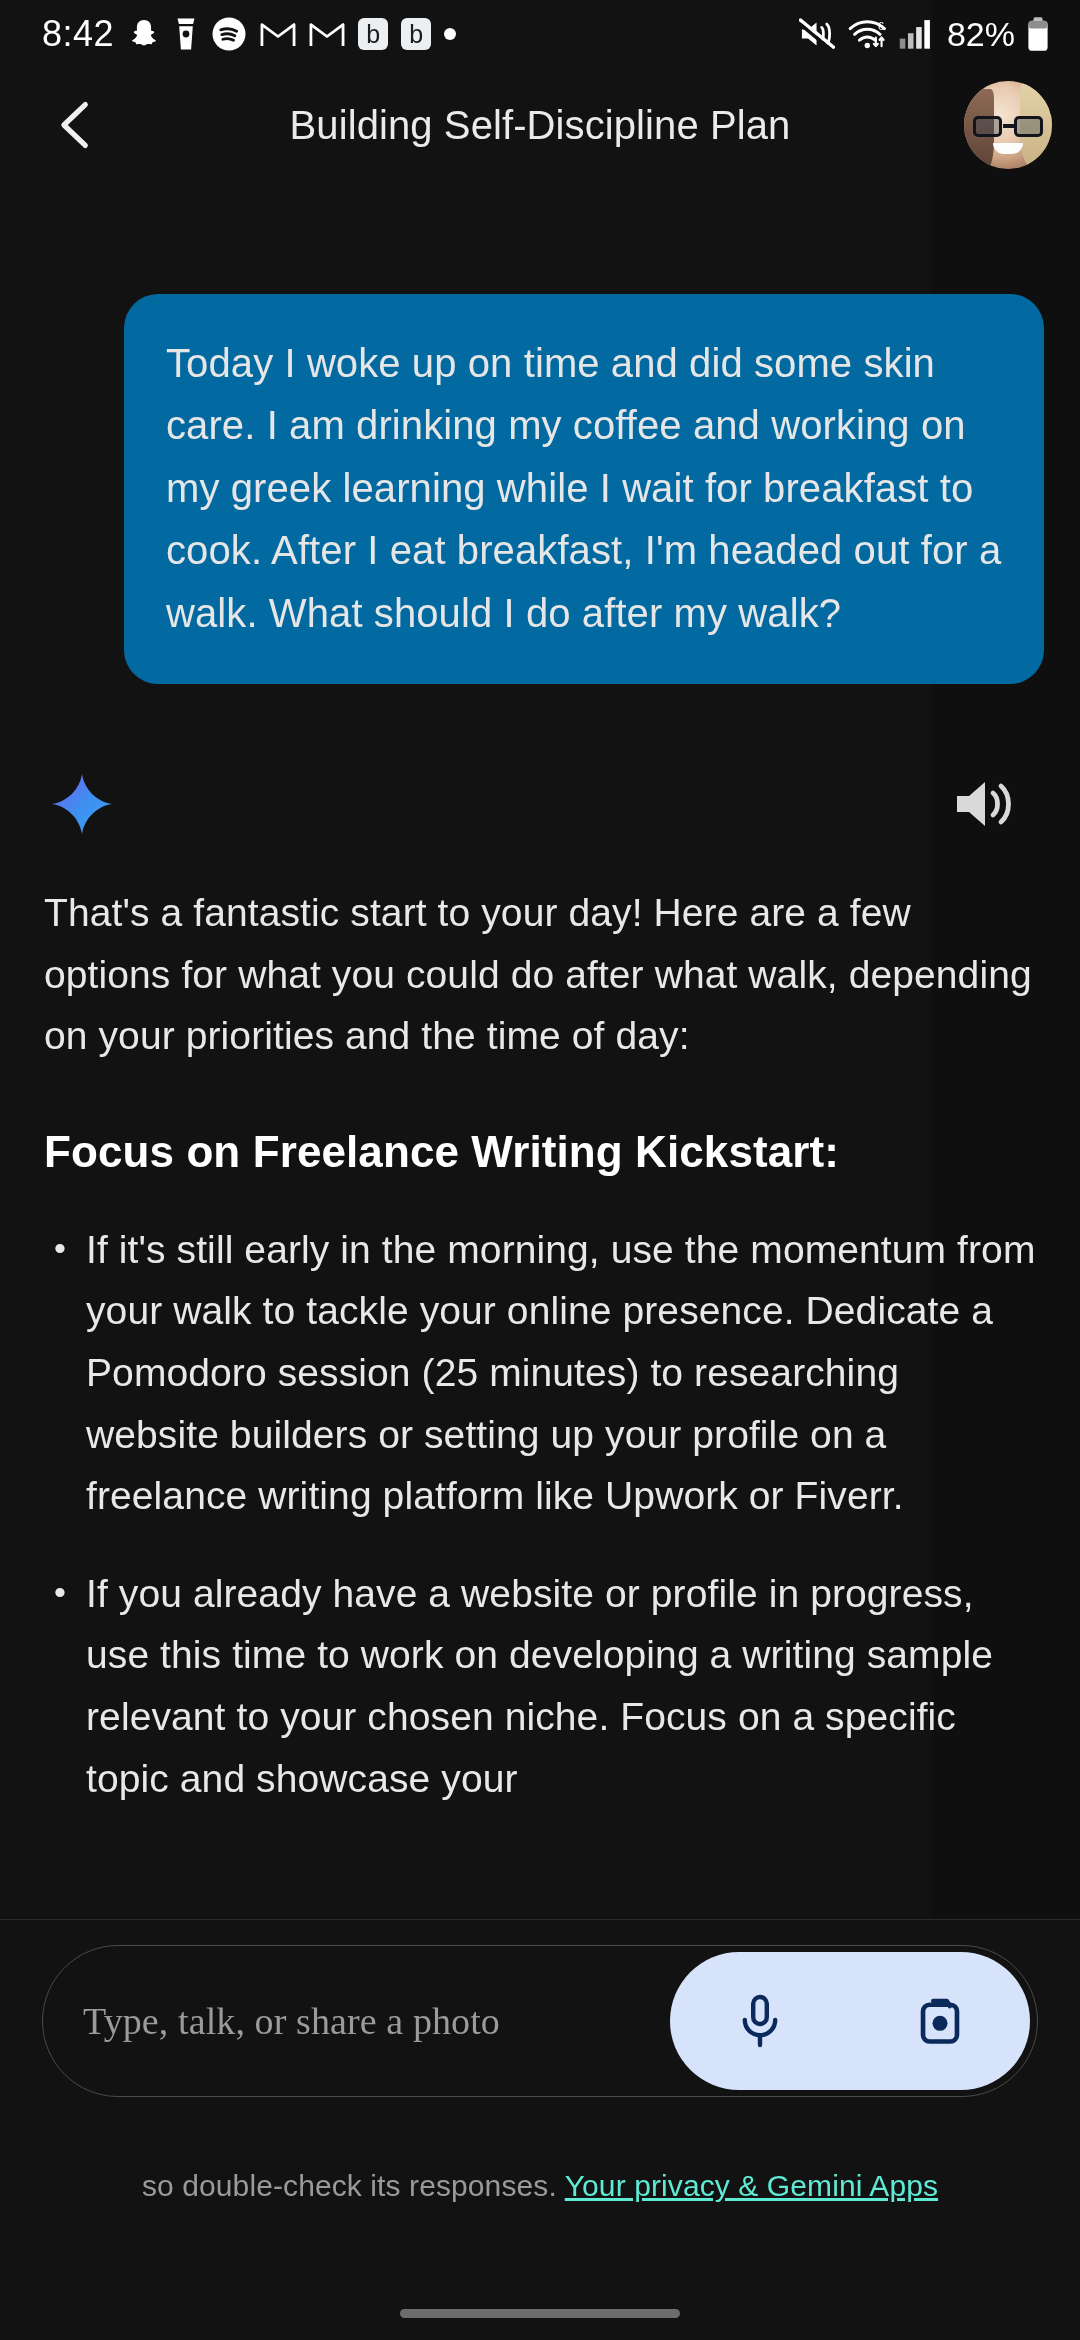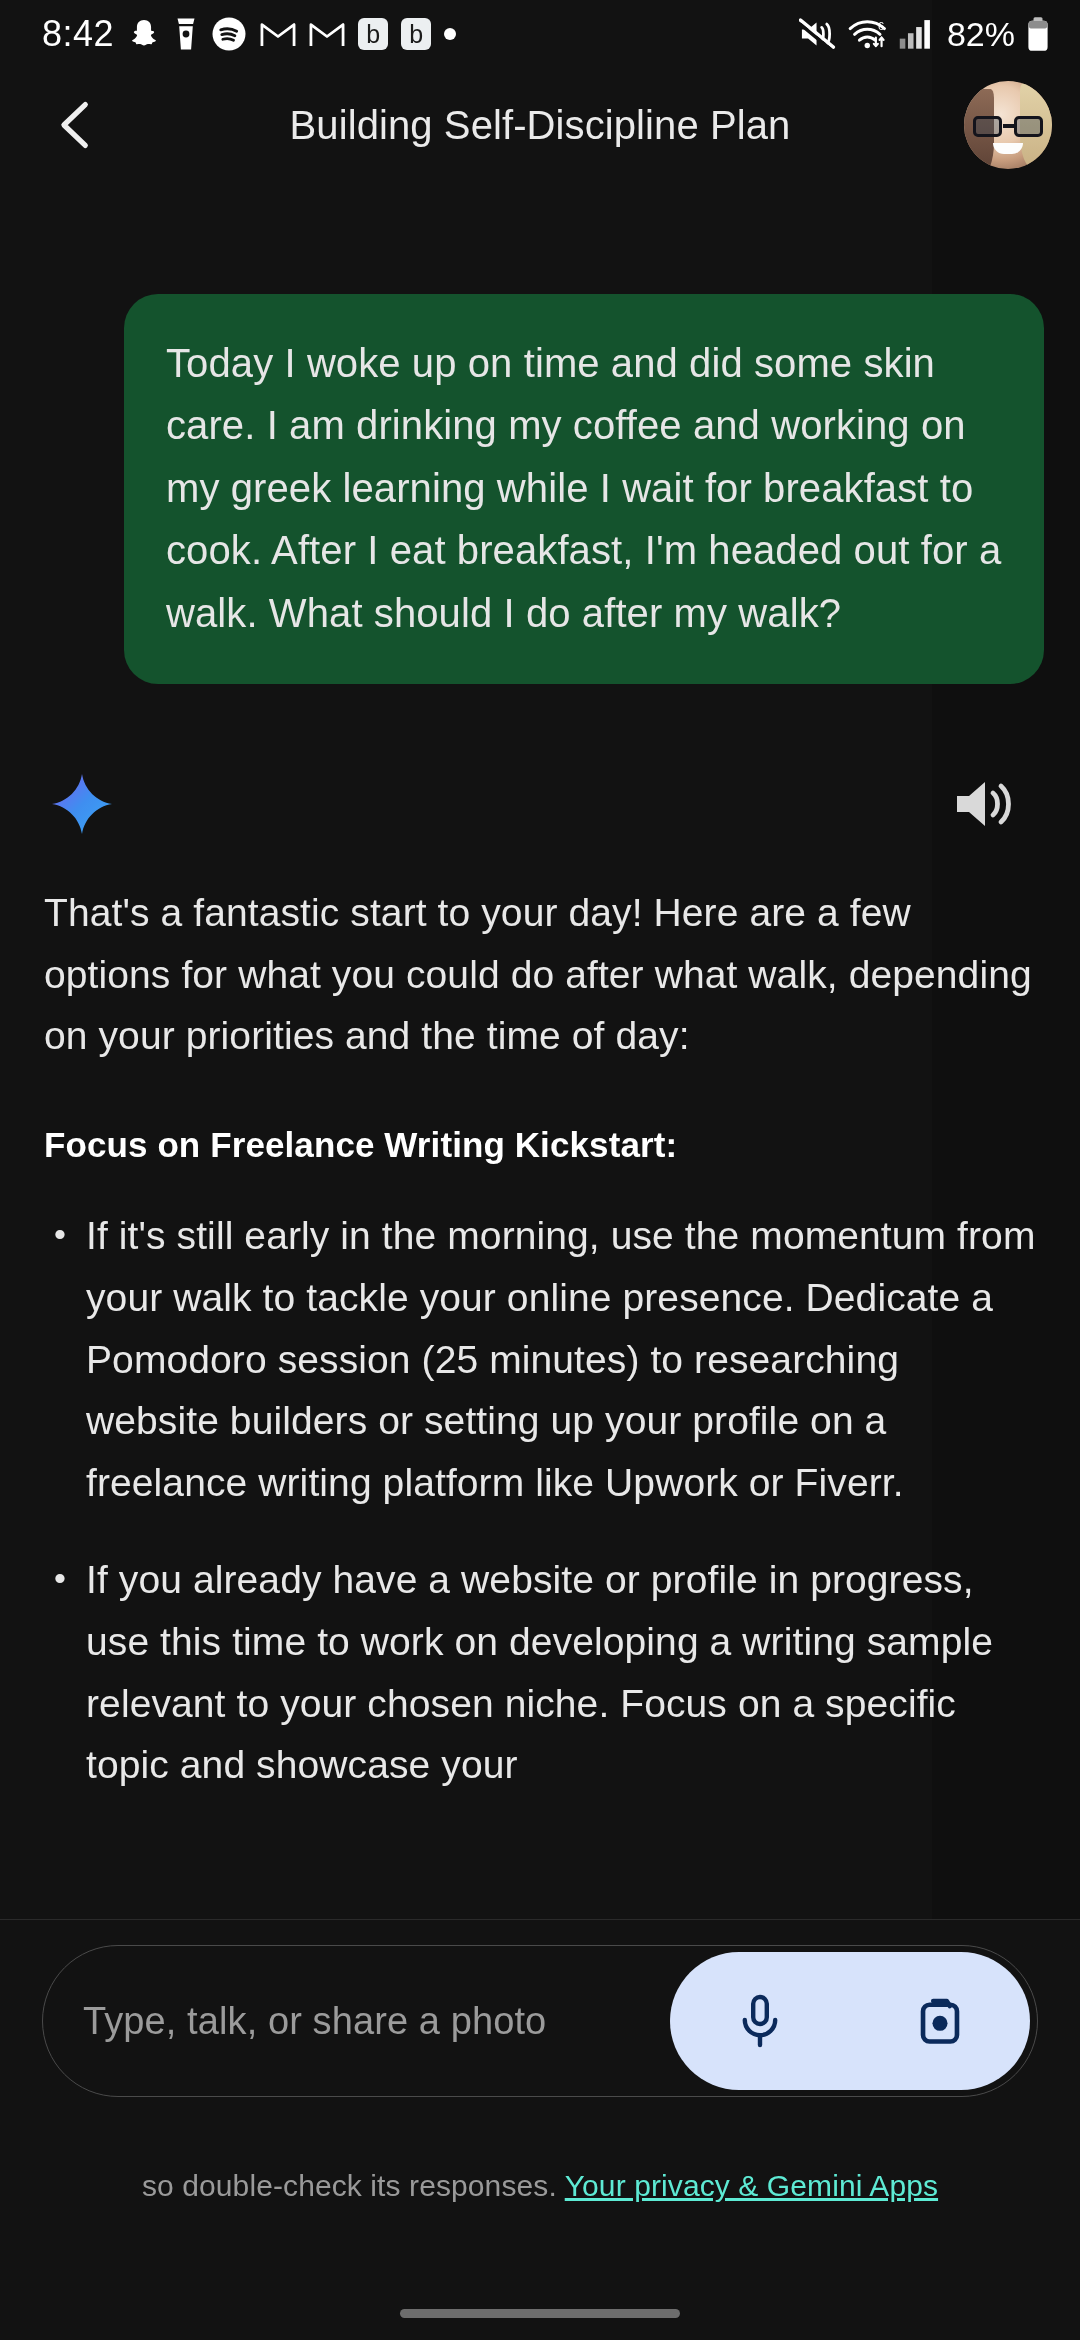--- a/index.html
+++ b/index.html
@@ -54,60 +54,60 @@
     border: 3.5px solid #14141c; border-radius: 5px; background: rgba(40,60,80,0.35); }
   .avatar .lens.l { left: 0; } .avatar .lens.r { right: 0; }
   .avatar .bridge { position: absolute; left: 30px; top: 8px; width: 11px; height: 3.5px; background: #14141c; }
   .avatar .smile { position: absolute; left: 29px; top: 62px; width: 30px; height: 11px;
     background: #fdfdfd; border-radius: 0 0 15px 15px; }
 
   
   .content { position: absolute; top: 182px; left: 0; width: 1080px; height: 1738px; overflow: hidden; }
 
   .user-bubble {
-    margin: 112px 36px 0 124px; background: #14532d;
+    margin: 112px 36px 0 124px; background: #0369a1;
     border-radius: 34px; padding: 38px 42px 40px 42px;
   }
   .user-bubble p {
     color: #e6e6e6; font-size: 40px; line-height: 1.56; letter-spacing: 0.1px;
   }
 
   .ai-actions {
     margin: 72px 36px 0 36px; height: 96px;
     display: flex; align-items: center; justify-content: space-between;
   }
   .sparkle { width: 64px; height: 64px; margin-left: 14px; }
   .speaker-btn { width: 70px; height: 70px; display:flex; align-items:center; justify-content:center; margin-right: 26px; }
 
   .ai-body { margin: 30px 44px 0 44px; }
   .ai-para {
     color: #e8e8e8; font-size: 39px; line-height: 1.58; letter-spacing: 0.1px;
   }
   .ai-head {
-    color: #ffffff; font-size: 35px; line-height: 1.5; font-weight: bold;
+    color: #ffffff; font-size: 44px; line-height: 1.5; font-weight: bold;
     margin-top: 52px; letter-spacing: 0.1px;
   }
   .ai-list { margin-top: 34px; }
   .ai-li { display: flex; margin-top: 36px; }
   .ai-li:first-child { margin-top: 0; }
   .bullet { color: #e8e8e8; font-size: 34px; line-height: 1.72; width: 42px; flex-shrink: 0; text-align: left; padding-left: 10px;}
   .li-text { color: #e8e8e8; font-size: 39px; line-height: 1.58; letter-spacing: 0.1px; flex: 1; }
 
   .fade-rule { position: absolute; bottom: 0; left: 0; width: 1080px; height: 1px; background: #2a2a2a; }
 
   
   .composer {
     position: absolute; top: 1920px; left: 0; width: 1080px; height: 420px; background: #121212;
   }
   .input-pill {
     position: absolute; top: 25px; left: 42px; width: 996px; height: 152px;
     border: 1.5px solid #4a4a4a; border-radius: 80px;
     display: flex; align-items: center; padding-left: 40px;
   }
-  .placeholder { color: #9b9b9b; font-size: 38px; letter-spacing: 0.1px; flex: 1; }
+  .placeholder { color: #9b9b9b; font-size: 38px; letter-spacing: 0.1px; flex: 1; font-family: Liberation Serif, serif; }
   .action-pill {
     width: 360px; height: 138px; background: #d7e3fb; border-radius: 72px;
     display: flex; align-items: center; justify-content: space-around;
     margin-right: 7px; flex-shrink: 0;
   }
   .act-btn { width: 96px; height: 96px; display:flex; align-items:center; justify-content:center; }
 
   .disclaimer {
     position: absolute; top: 200px; left: 0; width: 1080px;
     text-align: center; color: #9a9a9a; font-size: 30px; line-height: 1.48;

